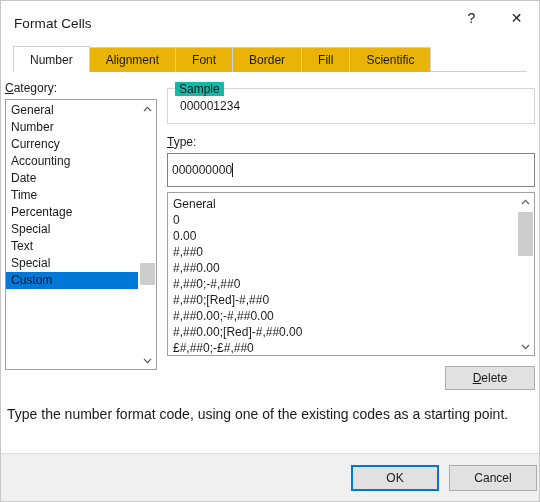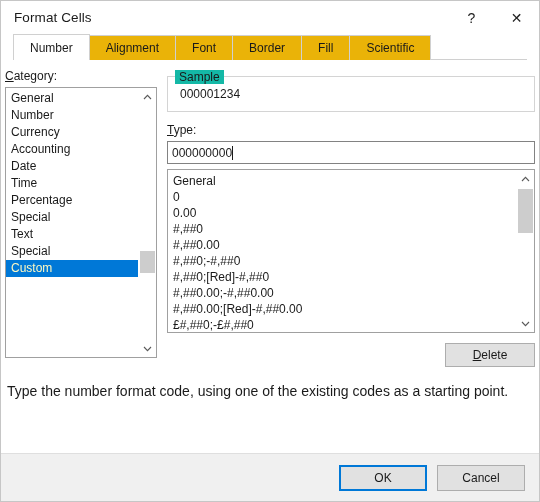--- a/index.html
+++ b/index.html
@@ -23,21 +23,21 @@
     height: 502px;
     background: #ffffff;
     border: 1px solid #c6c6c6;
     box-sizing: border-box;
     display: flex;
     flex-direction: column;
   }
 
   
   .titlebar {
-    height: 33px;
+    height: 45px;
     min-height: 33px;
     background: #ffffff;
     display: flex;
     align-items: center;
     position: relative;
   }
   .title-text {
     margin-left: 13px;
     font-size: 13.5px;
     color: #1a1a1a;
@@ -163,21 +163,21 @@
     height: 17px;
     line-height: 17px;
     padding: 0 0 0 5px;
     font-size: 12px;
     color: #1a1a1a;
     white-space: nowrap;
     cursor: default;
   }
   .list-item.selected {
     background: #0078d7;
-    color: #fef9c3;
+    color: #0f172a;
   }
 
   
   .vscroll {
     width: 17px;
     flex: 0 0 17px;
     background: #ffffff;
     border-left: 1px solid #ffffff;
     display: flex;
     flex-direction: column;
@@ -235,21 +235,21 @@
     color: #1a1a1a;
     padding-left: 4px;
     min-height: 15px;
   }
 
   .type-label { margin-top: 11px; }
 
   .textinput {
     border: 1px solid #828282;
     background: #ffffff;
-    height: 23px;
+    height: 34px;
     box-sizing: border-box;
     display: flex;
     align-items: center;
     padding: 0 4px;
     font-size: 12px;
     color: #1a1a1a;
     position: relative;
     cursor: text;
   }
   .caret {
@@ -320,21 +320,21 @@
 
   
   .footer {
     height: 48px;
     min-height: 48px;
     background: #f0f0f0;
     border-top: 1px solid #dfdfdf;
     display: flex;
     align-items: center;
     justify-content: flex-end;
-    padding-right: 14px;
+    padding-right: 2px;
     gap: 10px;
     box-sizing: border-box;
   }
   .footer .btn { min-width: 88px; height: 26px; }
 </style>
 </head>
 <body>
 
 <div class="dialog">
 

